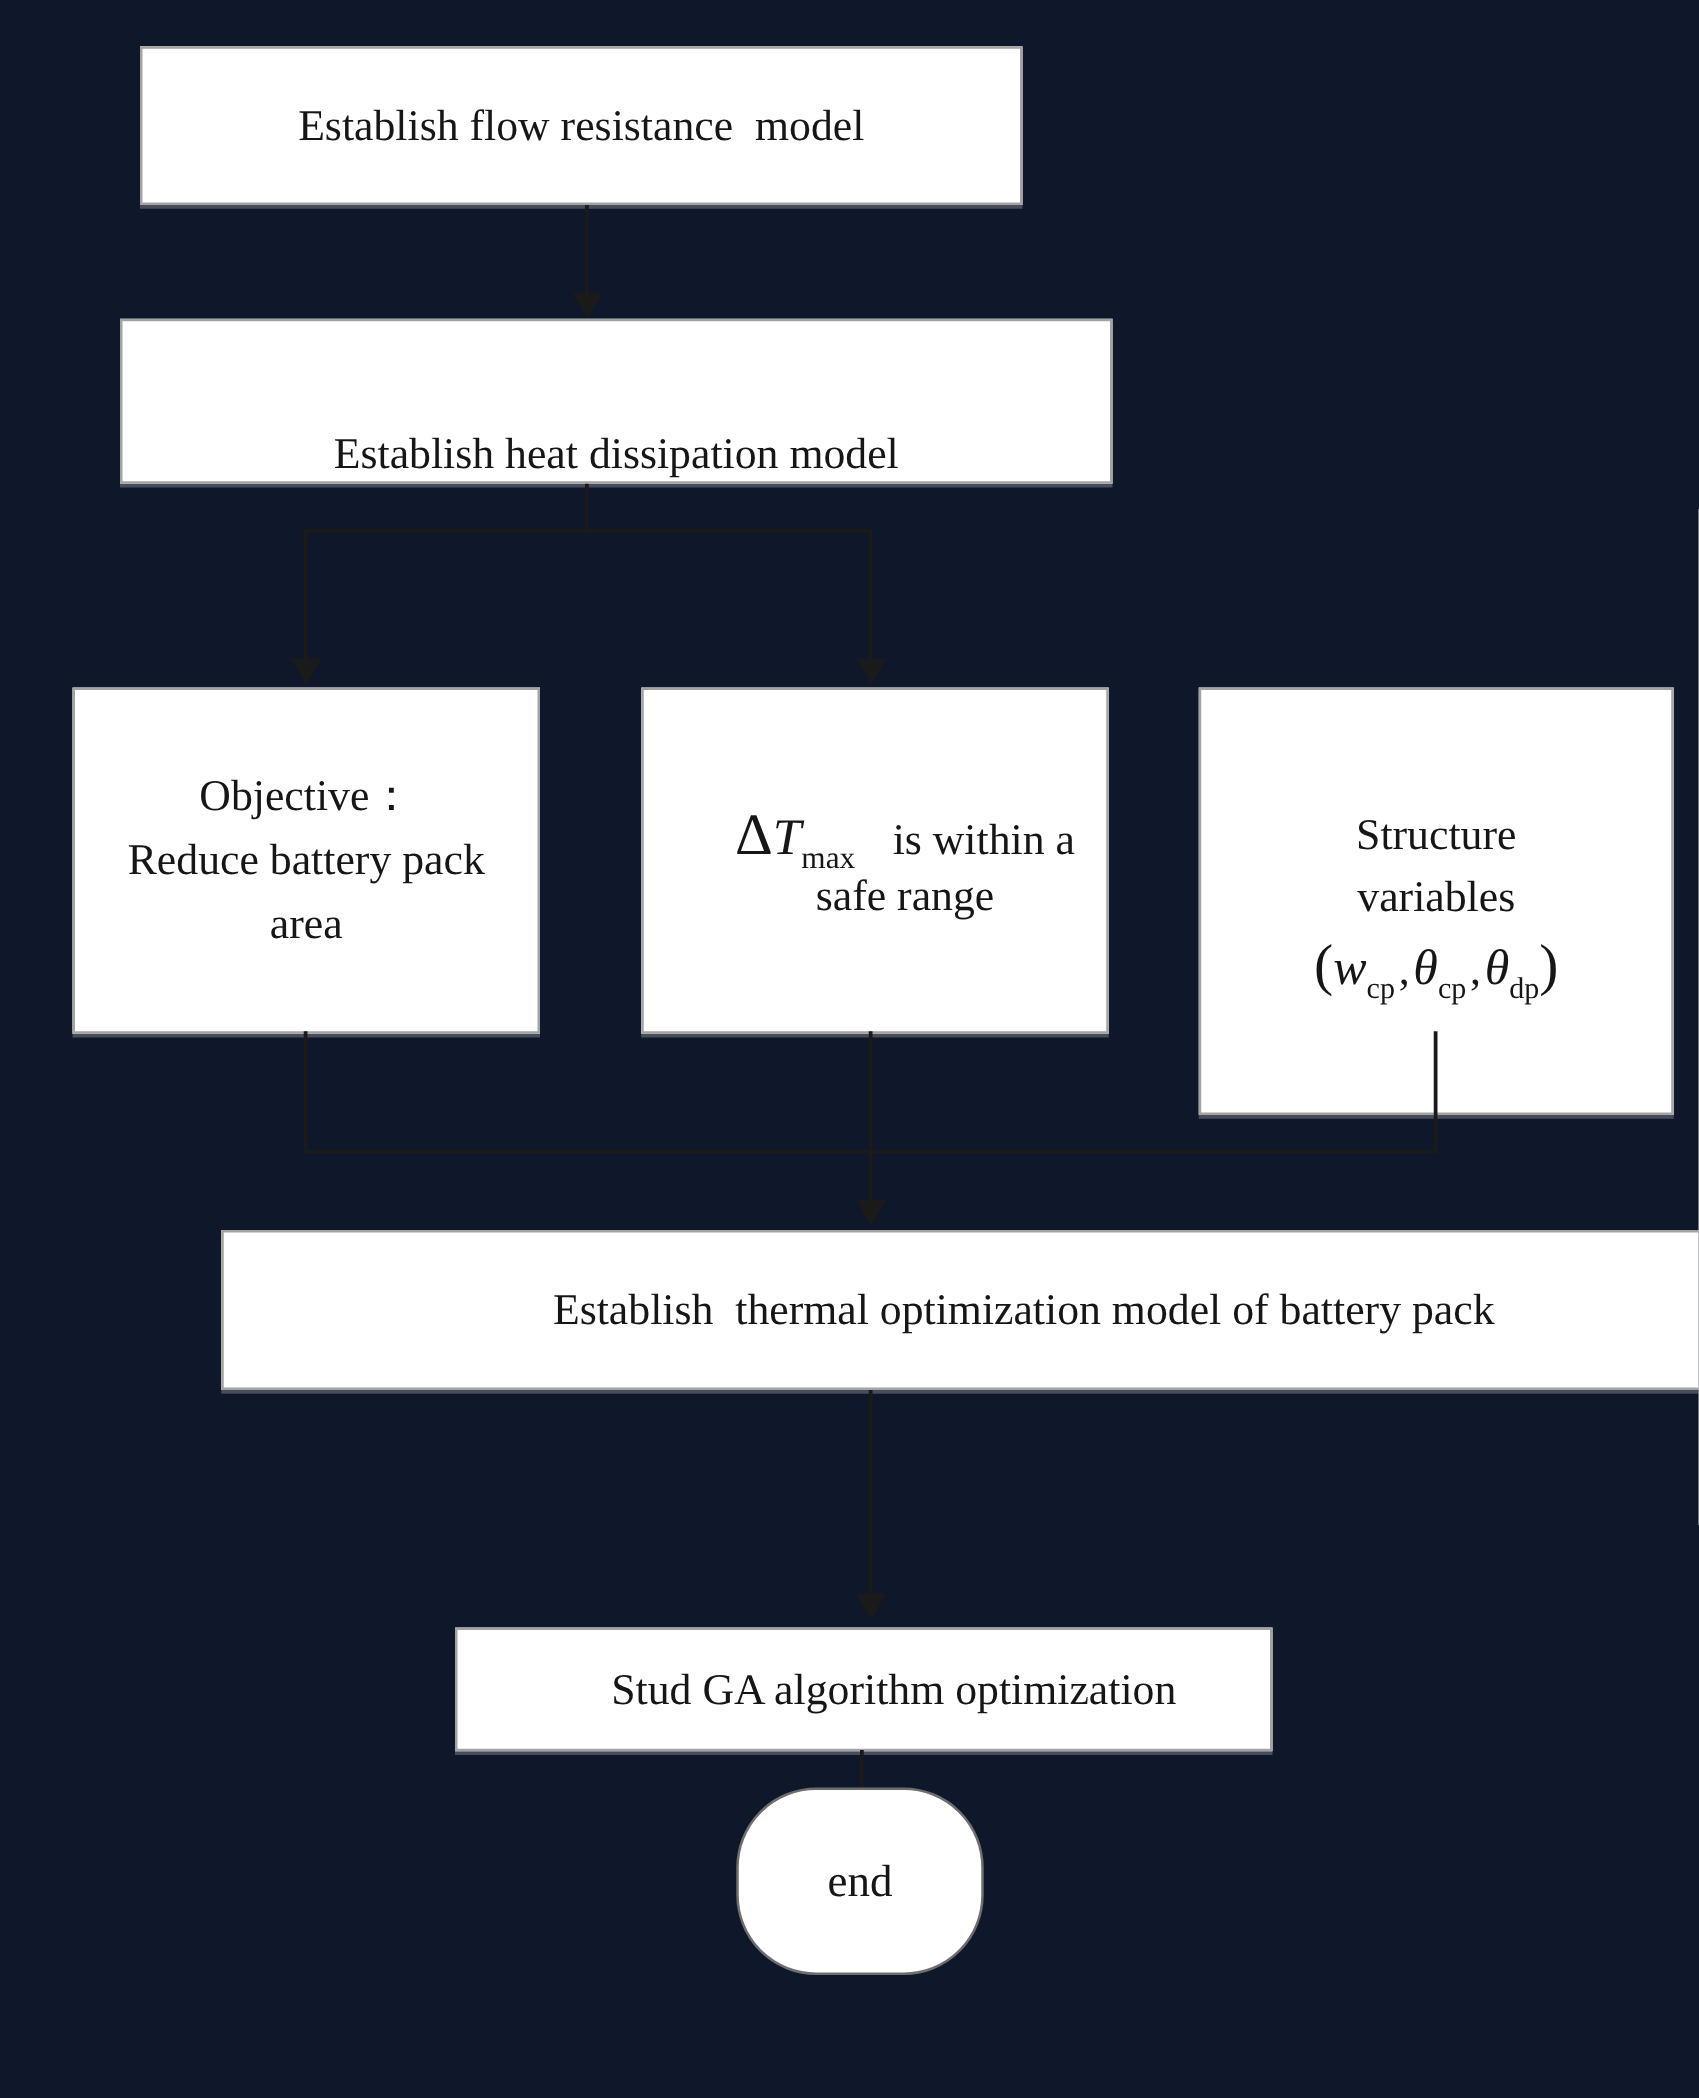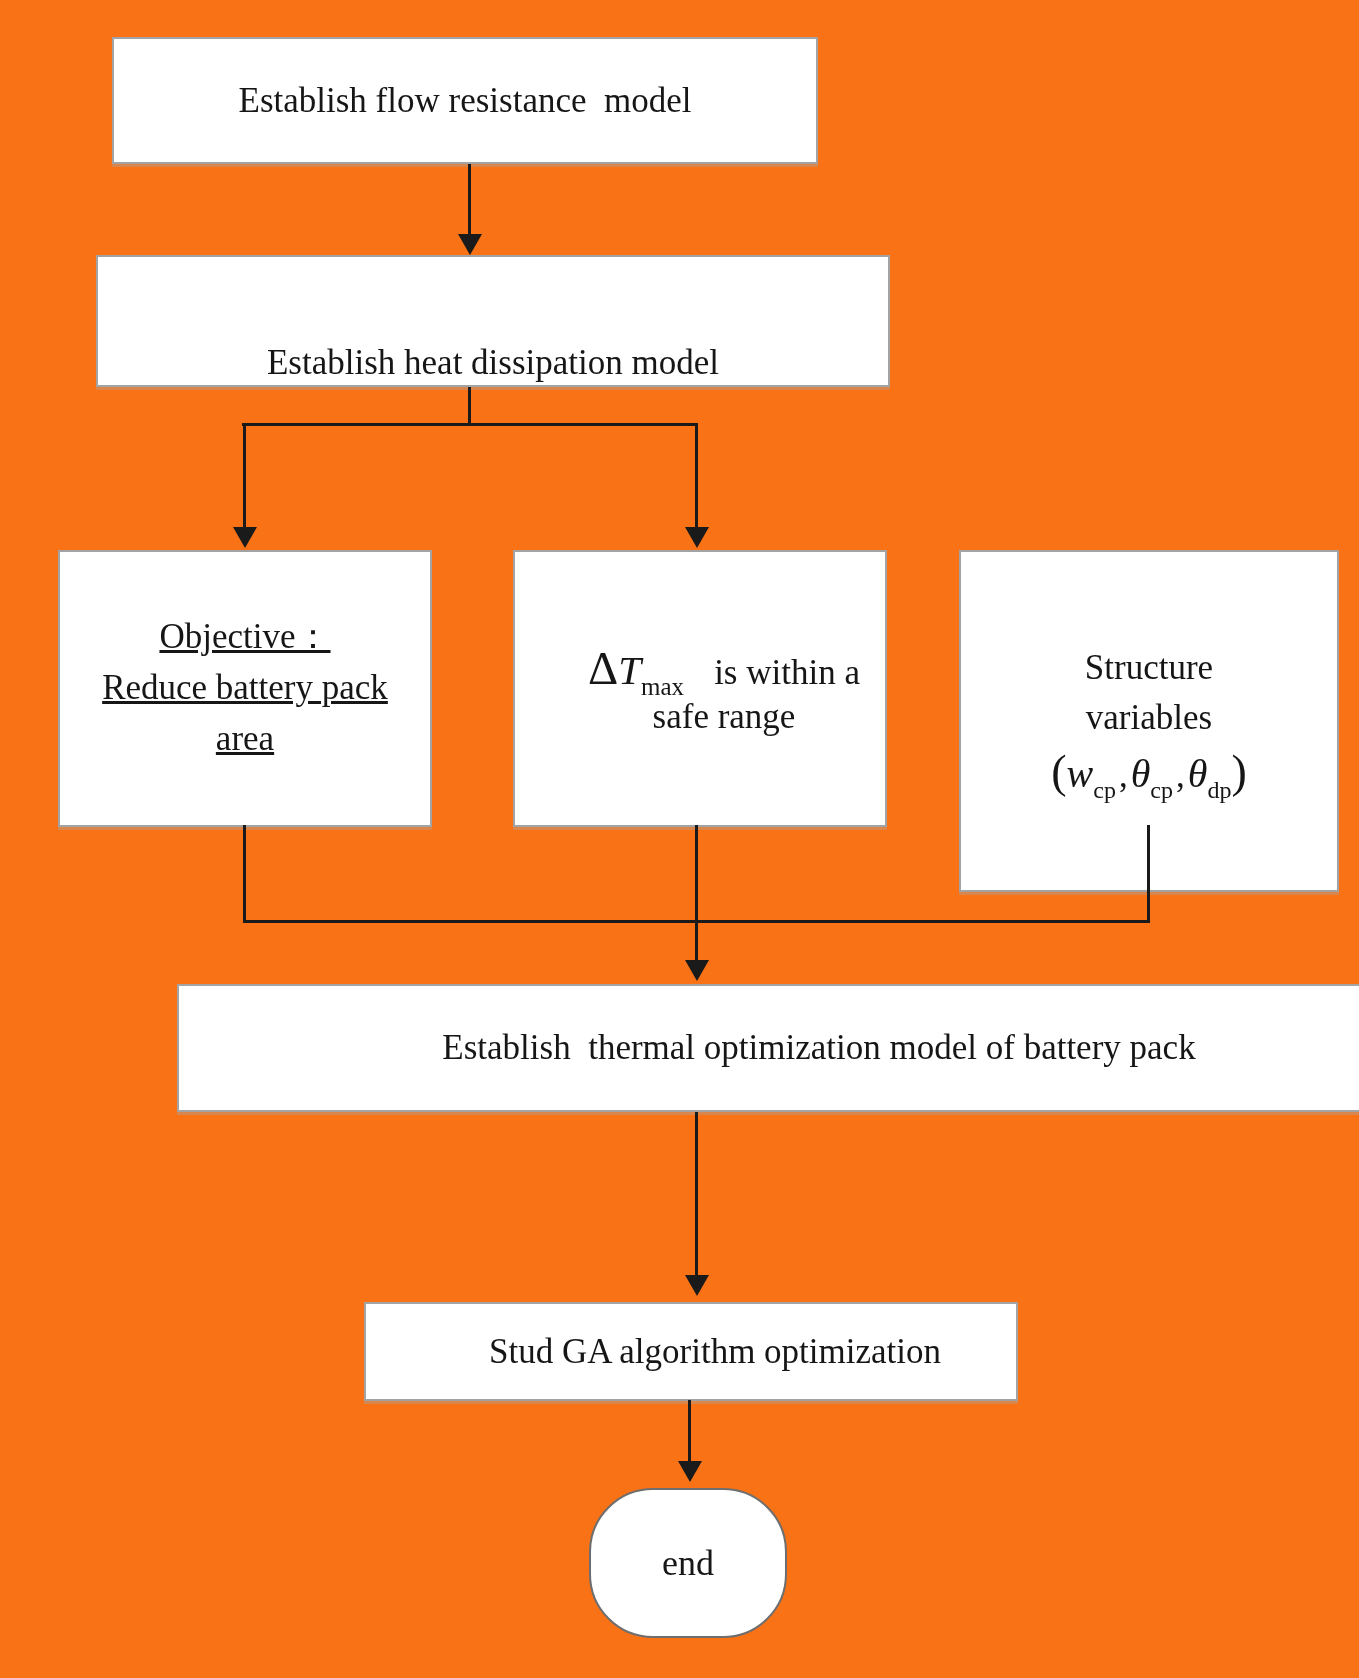--- a/index.html
+++ b/index.html
@@ -1,20 +1,20 @@
 <!DOCTYPE html>
 <html><head>
 <meta charset="utf-8">
 <style>
   html, body { margin: 0; padding: 0; background: #ffffff; }
   .canvas {
     position: relative;
     width: 1359px;
     height: 1678px;
-    background: #f97316;
+    background: #0f172a;
     font-family: "Liberation Serif", "DejaVu Serif", serif;
     color: #161616;
     overflow: hidden;
   }
   .box {
     position: absolute;
     box-sizing: border-box;
     border: 2px solid #a3a3a3;
     background: #ffffff;
     box-shadow: 0 3px 0 rgba(165,165,165,0.38);
@@ -74,21 +74,21 @@
     <span class="label">Establish heat dissipation model</span>
   </div>
 
   <div class="vline" style="left:468px; top:387px; height:39px;"></div>
   <div class="hbar" style="left:242px; top:423px; width:456px;"></div>
   <div class="vline" style="left:243px; top:423px; height:105px;"></div>
   <div class="ahead" style="left:233px; top:527px;"></div>
   <div class="vline" style="left:695px; top:423px; height:105px;"></div>
   <div class="ahead" style="left:685px; top:527px;"></div>
 
-  <div class="box" style="left:58px; top:550px; width:374px; height:277px;text-decoration:underline;">
+  <div class="box" style="left:58px; top:550px; width:374px; height:277px;">
     <div class="multiline">
       <div>Objective：</div>
       <div>Reduce battery pack</div>
       <div>area</div>
     </div>
   </div>
 
   <div class="box" style="left:513px; top:550px; width:374px; height:277px;padding-left:48px;">
     <div>
       <div class="mline">
@@ -122,17 +122,17 @@
   <div class="vline" style="left:695px; top:1112px; height:164px;"></div>
   <div class="ahead" style="left:685px; top:1275px;"></div>
 
   <div class="box" style="left:364px; top:1302px; width:654px; height:99px;padding-left:48px;">
     <span class="label">Stud GA algorithm optimization</span>
   </div>
 
   <div class="vline" style="left:688px; top:1400px; height:62px;"></div>
   <div class="ahead" style="left:678px; top:1461px;"></div>
 
-  <div class="terminator" style="left:589px; top:1488px; width:198px; height:150px;">
+  <div class="terminator" style="left:589px; top:1430px; width:198px; height:150px;">
     <span class="end-label">end</span>
   </div>
 
 </div>
 
 </body></html>

